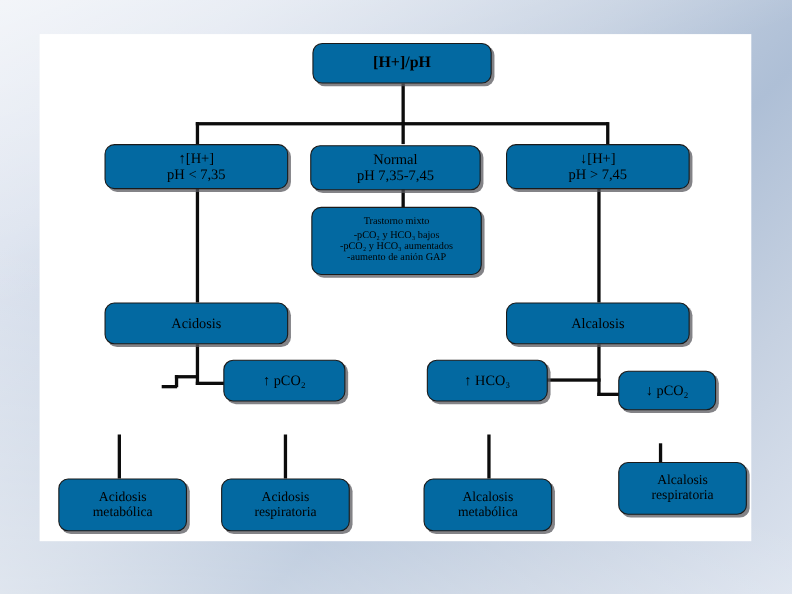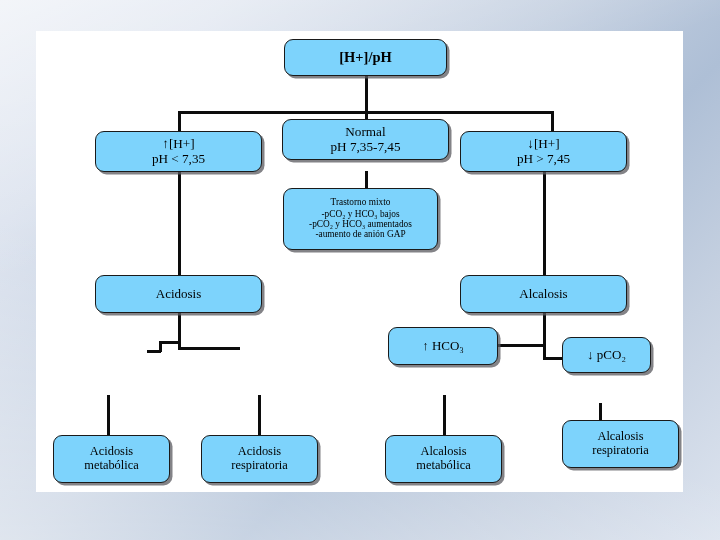--- a/index.html
+++ b/index.html
@@ -34,21 +34,21 @@
     position: absolute;
     left: 36px;
     top: 31px;
     width: 647px;
     height: 461px;
     background: #ffffff;
   }
   .node {
     position: absolute;
     box-sizing: border-box;
-    background: #7dd3fc;
+    background: #0369a1;
     border: 1.4px solid #1a1a1a;
     border-radius: 9px;
     display: flex;
     flex-direction: column;
     align-items: center;
     justify-content: center;
     text-align: center;
     color: #000000;
     line-height: 1.12;
     box-shadow: 2.5px 2.5px 0 rgba(90,90,95,0.75);
@@ -120,21 +120,21 @@
 
     <div class="node n-root" style="left:248px; top:8px; width:163px; height:37px;">
       <span class="ln bold">[H+]/pH</span>
     </div>
 
     <div class="node n-lvl2" style="left:59px; top:100px; width:167px; height:41px;">
       <span class="ln">↑[H+]</span>
       <span class="ln">pH &lt; 7,35</span>
     </div>
 
-    <div class="node n-lvl2" style="left:246px; top:88px; width:167px; height:41px;">
+    <div class="node n-lvl2" style="left:246px; top:101px; width:155px; height:41px;">
       <span class="ln">Normal</span>
       <span class="ln">pH 7,35-7,45</span>
     </div>
 
     <div class="node n-lvl2" style="left:424px; top:100px; width:167px; height:41px;">
       <span class="ln">↓[H+]</span>
       <span class="ln">pH &gt; 7,45</span>
     </div>
 
     <div class="node n-mixto" style="left:247px; top:157px; width:155px; height:62px;">
@@ -146,20 +146,23 @@
 
     <div class="node n-state" style="left:59px; top:244px; width:167px; height:38px;">
       <span class="ln">Acidosis</span>
     </div>
 
     <div class="node n-state" style="left:424px; top:244px; width:167px; height:38px;">
       <span class="ln">Alcalosis</span>
     </div>
 
 
+    <div class="node n-lab" style="left:167px; top:296px; width:111px; height:38px;">
+      <span class="ln">↑ pCO₂</span>
+    </div>
 
     <div class="node n-lab" style="left:352px; top:296px; width:110px; height:38px;">
       <span class="ln">↑ HCO₃</span>
     </div>
 
     <div class="node n-lab" style="left:526px; top:306px; width:89px; height:36px;">
       <span class="ln">↓ pCO₂</span>
     </div>
 
     <div class="node n-diag" style="left:17px; top:404px; width:117px; height:48px;">

